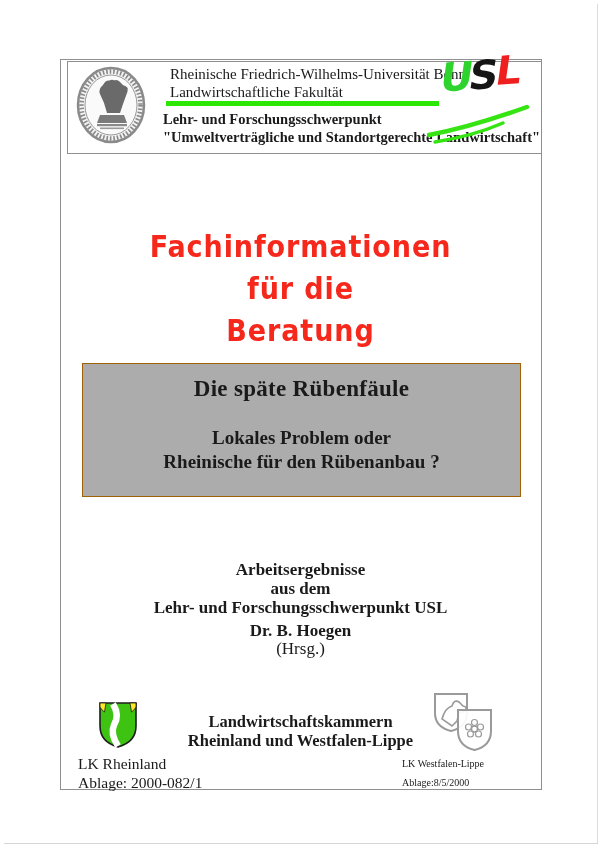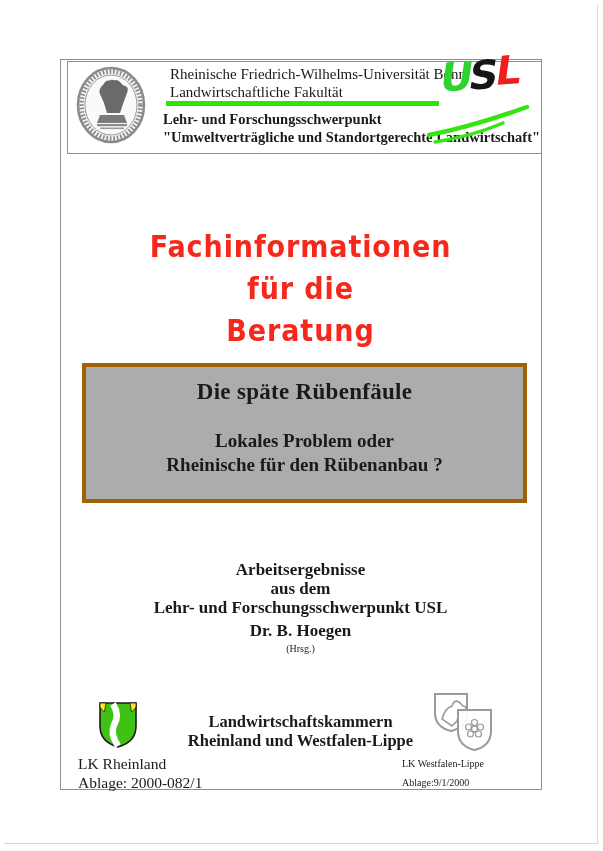--- a/index.html
+++ b/index.html
@@ -35,32 +35,32 @@
   .main-title {
     position:absolute; left:60px; width:481px; top:226px; text-align:center;
     font-family:"DejaVu Sans", sans-serif; font-weight:bold; font-size:30px; line-height:42px;
     color:var(--title-red,#f5281b); transform:scaleX(0.9); transform-origin:50% 0;
     letter-spacing:1px;
   }
 
   
   .subject-box {
     position:absolute; left:82px; top:363px; width:437px; height:132px;
-    background:var(--box-gray,#acacac); border:4px solid #a16207; text-align:center;
+    background:var(--box-gray,#acacac); border:1px solid #a16207; text-align:center;
   }
   .subject-heading { margin-top:12px; font-weight:bold; font-size:23px; letter-spacing:0.3px; }
   .subject-sub { margin-top:24px; font-weight:bold; font-size:19px; line-height:24px; }
 
   
   .publication {
     position:absolute; left:60px; width:481px; top:560px; text-align:center;
     font-size:17px; line-height:19px; font-weight:bold;
   }
   .publication .editor { margin-top:4px; }
-  .publication .editor-suffix { font-weight:normal; font-size:10px; line-height:17px; }
+  .publication .editor-suffix { font-weight:normal; font-size:17px; line-height:17px; }
 
   
   .chambers { position:absolute; left:60px; width:481px; top:712px; text-align:center;
               font-weight:bold; font-size:16.5px; line-height:19px; }
   .rheinland-shield { position:absolute; left:96px; top:700px; width:44px; height:50px; }
   .wl-shields { position:absolute; left:432px; top:692px; width:62px; height:66px; }
 
   .footer-left { position:absolute; left:78px; top:755px; font-size:15.5px; line-height:18.5px; }
   .footer-right { position:absolute; left:402px; top:755px; font-size:10px; line-height:18.5px; }
 </style>
@@ -164,16 +164,16 @@
     </svg>
   </span>
 
   <div class="footer-left">
     <div>LK Rheinland</div>
     <div>Ablage: 2000-082/1</div>
   </div>
 
   <div class="footer-right">
     <div>LK Westfalen-Lippe</div>
-    <div>Ablage:9/1/2000</div>
+    <div>Ablage:8/5/2000</div>
   </div>
 
 </div>
 
 </body></html>

